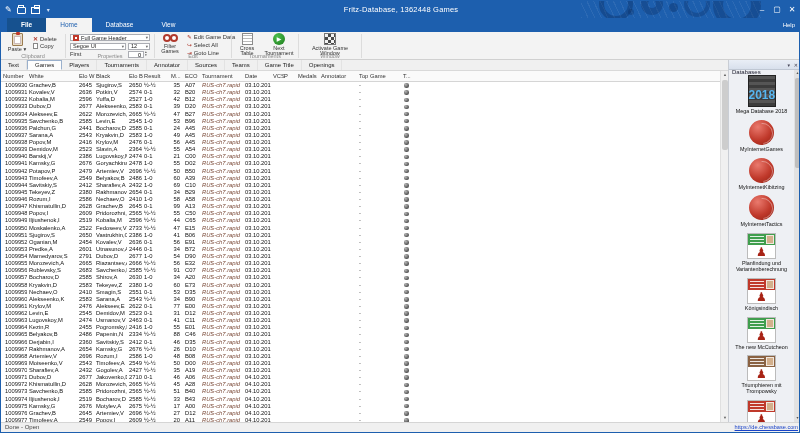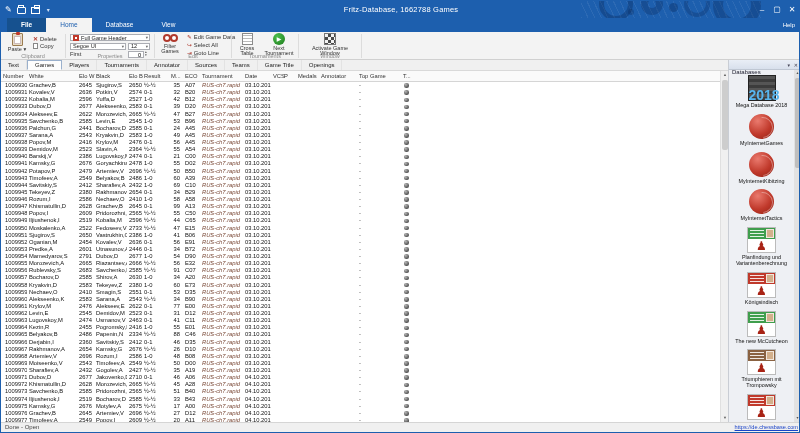--- a/index.html
+++ b/index.html
@@ -108,24 +108,24 @@
   
   .sidebar{position:absolute;left:727px;top:59px;width:73px;bottom:10px;background:#eef0f4;border-left:1px solid #c9cdd4;}
   .sb-head{height:10px;background:linear-gradient(#e9eef6,#d8e0ec);border-bottom:1px solid #bfc7d3;position:relative;}
   .sb-head .sb-title{font-size:6px;color:#223;line-height:10px;padding-left:3px;}
   .sb-head .hb{position:absolute;top:0;font-size:5px;color:#445;line-height:10px;}
   .sb-head .hb.v{right:11px;}
   .sb-head .hb.x{right:3px;}
   .sb-list{position:absolute;left:0;top:10px;right:7px;bottom:0;overflow:hidden;text-align:center;}
   .sb-item{margin-top:5px;}
   .thumb{margin:0 auto;position:relative;}
-  .thumb.mega{width:28px;height:26px;background:
+  .thumb.mega{width:28px;height:32px;background:
       repeating-linear-gradient(0deg,#3c3c3c 0 3px,#555 3px 6px),
       repeating-linear-gradient(90deg,rgba(120,120,120,.5) 0 3px,transparent 3px 6px),#404040;
-      border:1px solid #222;color:#57b6f0;font-size:14px;font-weight:bold;line-height:38px;text-align:right;}
+      border:1px solid #222;color:#57b6f0;font-size:12px;font-weight:bold;line-height:38px;text-align:right;}
   .thumb.globe{width:25px;height:25px;border-radius:50%;
       background:radial-gradient(circle at 35% 28%,#ea7a6e,#c0392b 55%,#8e1f12);}
   .thumb.globe::before{content:"";position:absolute;left:3px;top:3px;width:19px;height:19px;border-radius:50%;
       border:1px solid rgba(255,255,255,.35);border-left-color:transparent;border-bottom-color:transparent;transform:rotate(40deg);}
   .thumb.cover{width:29px;height:26px;background:#fff;border:1px solid #bbb;}
   .cover-band{position:absolute;left:0;top:0;right:0;height:11px;}
   .cover-photo{position:absolute;right:1px;top:1px;width:8px;height:9px;background:#d3b08c;border:1px solid rgba(255,255,255,.7);}
   .cover-lines{position:absolute;left:2px;top:2px;width:14px;height:7px;
       background:repeating-linear-gradient(0deg,rgba(255,255,255,.85) 0 1px,transparent 1px 3px);}
   .cover-piece{position:absolute;left:0;right:0;bottom:-1px;text-align:center;font-size:12px;line-height:14px;color:#a82315;}
@@ -153,21 +153,21 @@
     <div class="deco d3"></div>
     <div class="deco d4"></div>
     <div class="deco d5"></div>
     <div class="deco d6"></div>
     <div class="qat">
       <span class="gl">✎</span>
       <span class="folder"></span>
       <span class="printer"></span>
       <span class="dd">▾</span>
     </div>
-    <div class="title-text">Fritz-Database, 1662788 Games</div>
+    <div class="title-text">Fritz-Database, 1362448 Games</div>
     <div class="win-btns">
       <div class="wb">–</div>
       <div class="wb">▢</div>
       <div class="wb">✕</div>
     </div>
   </div>
 
   <div class="tabrow">
     <div class="tabs">
         <div class="rtab filetab">File</div>

